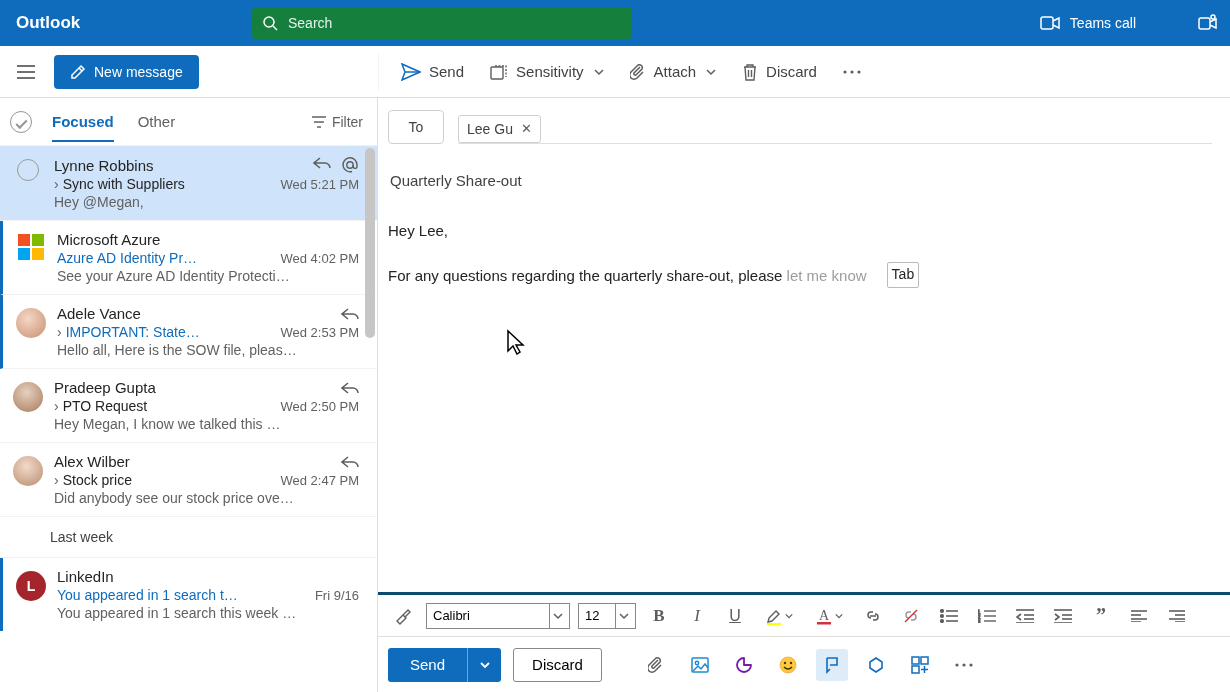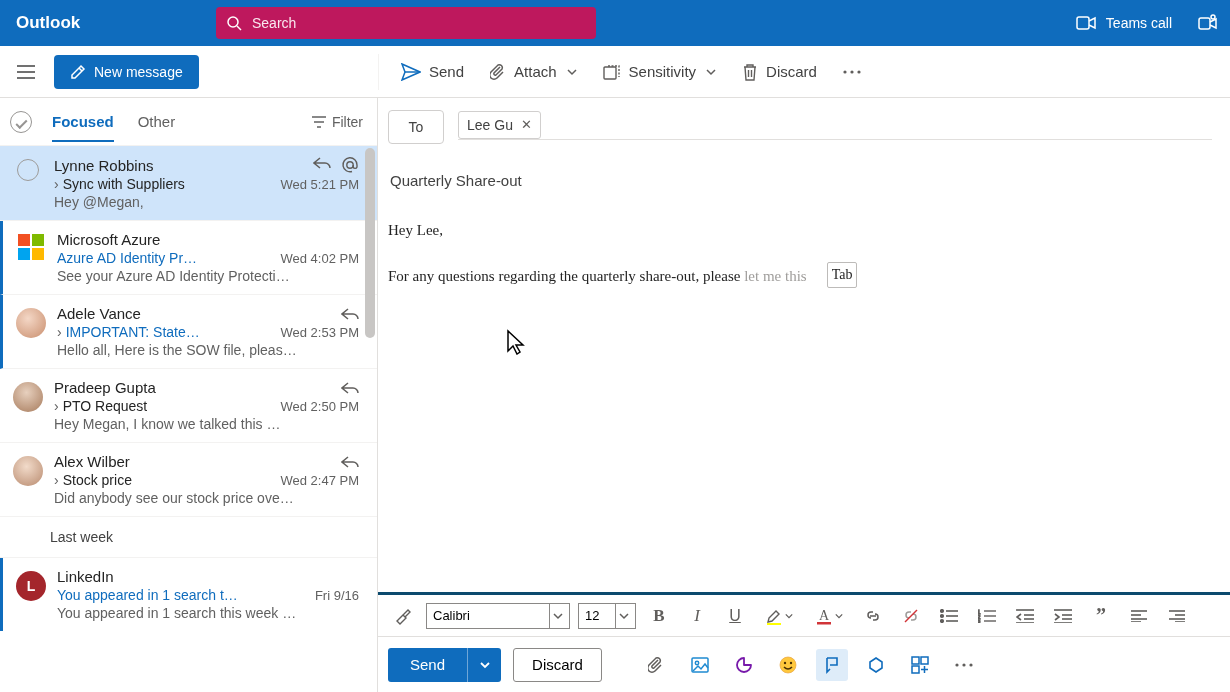--- a/index.html
+++ b/index.html
@@ -1,21 +1,21 @@
 <!DOCTYPE html>
 <html><head>
 <meta charset="utf-8">
 <style>
   * { box-sizing: border-box; margin: 0; padding: 0; }
   body { font-family: "Segoe UI", -apple-system, BlinkMacSystemFont, sans-serif; width: 1230px; height: 692px; overflow: hidden; background: #fff; color: #252424; font-size: 14px; }
   
   
-  .topbar { height: 46px; background: #0F6CBD; display: flex; align-items: center; padding: 0 12px 0 16px; color: #fff; }
+  .topbar { height: 46px; background: #0F6CBD; display: flex; align-items: center; padding: 0 12px 0 16px; color: #fff; gap: 36px; }
   .brand { font-weight: 600; font-size: 17px; width: 200px; }
-  .search-wrap { width: 380px; height: 32px; background: #be185d; border-radius: 4px; display: flex; align-items: center; padding: 16px 10px; gap: 10px; cursor: text; color: #fff;}
+  .search-wrap { width: 380px; height: 32px; background: #15803d; border-radius: 4px; display: flex; align-items: center; padding: 16px 10px; gap: 10px; cursor: text; color: #fff;}
   .search-wrap svg { flex: 0 0 auto; }
   .search-wrap input { background: transparent; border: none; outline: none; color: #fff; font-size: 14px; width: 100%; }
   .search-wrap input::placeholder { color: rgba(255,255,255,0.9); }
   .topbar-spacer { flex: 1; }
   .teams-call { display: flex; align-items: center; gap: 10px; cursor: pointer; padding: 4px 8px; }
   .meet-icon, .video-icon { display: flex; align-items: center;}
 
   
   .cmdbar { height: 52px; border-bottom: 1px solid #e1dfdd; display:flex; align-items:center; }
   .cmd-left { width: 378px; display:flex; align-items:center; padding: 0 12px; gap: 14px;}
@@ -55,28 +55,28 @@
   .msg-subject.blue { color:#0F6CBD;}
   .msg-time { font-size:13px; color:#616161; white-space:nowrap; margin-left: 6px;}
   .msg-preview { font-size:14px; color:#616161; margin-top:2px; white-space:nowrap; overflow:hidden; text-overflow:ellipsis; max-width: 300px;}
   .subj-wrap { display:flex; align-items:center; gap:4px; min-width:0;}
   .subj-arrow { color:#616161; }
   .group-hdr { padding: 12px 50px; font-size:14px; color:#424242; border-bottom:1px solid #f3f2f1;}
   
   
   .compose { flex:1; display:flex; flex-direction:column;}
   .recipients { padding: 6px 18px 6px 10px; }
-  .rec-row { display:flex; align-items:flex-start; gap:12px; padding: 6px 0;}
+  .rec-row { display:flex; align-items:flex-end; gap:12px; padding: 6px 0;}
   .rec-btn { width:56px; height:34px; border:1px solid #d1cfce; background:#fff; border-radius:4px; font-size:14px; color:#424242; cursor:pointer;}
   .recipient-chip { height:28px; border:1px solid #d1cfce; border-radius:3px; display:flex; align-items:center; padding: 0 8px; gap:8px; font-size:14px; color:#424242;}
   .recipient-chip .x { cursor:pointer; font-size:13px; color:#605e5c;}
   .rec-input-line { flex:1; border-bottom:1px solid #e1dfdd; height: 30px; display:flex; align-items:center; gap:8px; margin-left: 2px;}
   
   .subject-input { width: calc(100% - 70px); margin: 10px 0 0 10px; border:none; outline:none; font-size:15px; padding: 6px 2px; color:#424242;}
-  .body-area { flex:1; padding: 24px 4px 10px 10px; font-size:15px; color:#242424; line-height: 1.55; font-family: Liberation Serif, serif;}
+  .body-area { flex:1; padding: 24px 4px 10px 10px; font-size:15px; color:#242424; line-height: 1.55;}
   .suggest { color:#9f9d9b; }
   .tab-chip { display:inline-block; border:1px solid #bdbbb9; font-size:14px; padding: 1px 4px; border-radius:2px; margin-left:20px; vertical-align:2px;}
   .cursor-arrow { position:absolute; pointer-events:none;}
 
   
   .fmtbar { height:44px; border-top:3px solid #0c4a6e; display:flex; align-items:center; padding: 0 10px; gap:8px; color:#605e5c;}
   .combo { height:26px; border:1px solid #8a8886; display:flex; align-items:center; background:#fff;}
   .combo input { border:none; outline:none; font-size:13px; padding: 0 6px;}
   .combo .dd { width:16px; border-left:1px solid #8a8886; height:100%; display:flex; align-items:center; justify-content:center; cursor:pointer;}
   .fmticon { width:30px; height:30px; display:flex; align-items:center; justify-content:center; cursor:pointer; font-size:15px; border-radius:2px;}
@@ -151,34 +151,34 @@
   </div>
   <div class="cmd-right">
     <button class="cmd-btn">
       <svg width="20" height="18" viewBox="0 0 20 18" fill="none" stroke="#0F6CBD" stroke-width="1.5">
           <path d="M1 1 L19 9 L1 17 L4 9 Z"></path>
           <line x1="4" y1="9" x2="19" y2="9"></line>
         </svg>
       <span>Send</span>
     </button>
     <button class="cmd-btn">
-      <svg width="16" height="18" viewBox="0 0 16 18" fill="none" stroke="#605e5c" stroke-width="1.5">
-          <path d="M13 9 L7 15 A4 4 0 0 1 1 9 L8 2 A3 3 0 0 1 12 6 L6 12 A1.5 1.5 0 0 1 4 10 L10 4"></path>
-        </svg>
-      <span>Attach</span>
+      <svg width="18" height="18" viewBox="0 0 18 18" fill="none" stroke="#605e5c" stroke-width="1.4">
+          <rect x="1" y="4" width="12" height="12" rx="1"></rect>
+          <path d="M5 3 L16 3 L16 14" stroke-dasharray="2 1.5"></path>
+        </svg>
+      <span>Sensitivity</span>
       <span class="chev"><svg viewBox="0 0 10 10" stroke="#605e5c" stroke-width="1.5" fill="none">
             <path d="M1 3 L5 7 L9 3"></path>
           </svg></span>
     </button>
     <button class="cmd-btn">
-      <svg width="18" height="18" viewBox="0 0 18 18" fill="none" stroke="#605e5c" stroke-width="1.4">
-          <rect x="1" y="4" width="12" height="12" rx="1"></rect>
-          <path d="M5 3 L16 3 L16 14" stroke-dasharray="2 1.5"></path>
-        </svg>
-      <span>Sensitivity</span>
+      <svg width="16" height="18" viewBox="0 0 16 18" fill="none" stroke="#605e5c" stroke-width="1.5">
+          <path d="M13 9 L7 15 A4 4 0 0 1 1 9 L8 2 A3 3 0 0 1 12 6 L6 12 A1.5 1.5 0 0 1 4 10 L10 4"></path>
+        </svg>
+      <span>Attach</span>
       <span class="chev"><svg viewBox="0 0 10 10" stroke="#605e5c" stroke-width="1.5" fill="none">
             <path d="M1 3 L5 7 L9 3"></path>
           </svg></span>
     </button>
     <button class="cmd-btn">
       <svg width="16" height="18" viewBox="0 0 16 18" fill="none" stroke="#605e5c" stroke-width="1.4">
           <path d="M2 4 H14 M5 4 V2 H11 V4 M3 4 L4 17 H12 L13 4"></path>
           <line x1="6.5" y1="7" x2="6.5" y2="14"></line>
           <line x1="9.5" y1="7" x2="9.5" y2="14"></line>
         </svg>
@@ -373,21 +373,21 @@
             <span class="x">✕</span>
           </span>
         </div>
       </div>
     </div>
     <input class="subject-input" value="Quarterly Share-out" style="">
 
     <div class="body-area" style="position:relative;">
       <p>Hey Lee,</p>
       <p style="margin-top:20px;">
-        <span>For any questions regarding the quarterly share-out, please </span><span class="suggest">let me this</span><span class="tab-chip">Tab</span>
+        <span>For any questions regarding the quarterly share-out, please </span><span class="suggest">let me know</span><span class="tab-chip">Tab</span>
       </p>
       <svg class="cursor-arrow" style="left:128px; top:134px;" width="20" height="26" viewBox="0 0 20 26" fill="white" stroke="black" stroke-width="1.5">
           <path d="M2 2 L2 22 L7 17 L11 25 L14 23 L10 16 L17 16 Z"></path>
         </svg>
     </div>
 
     <div class="fmtbar">
       <div class="fmticon">
         <svg width="18" height="18" viewBox="0 0 18 18" fill="none" stroke="#605e5c" stroke-width="1.4">
             <path d="M3 14 L9 8 L12 11 L6 17 Z M9 8 L14 3 L16 5 L11 10"></path>

